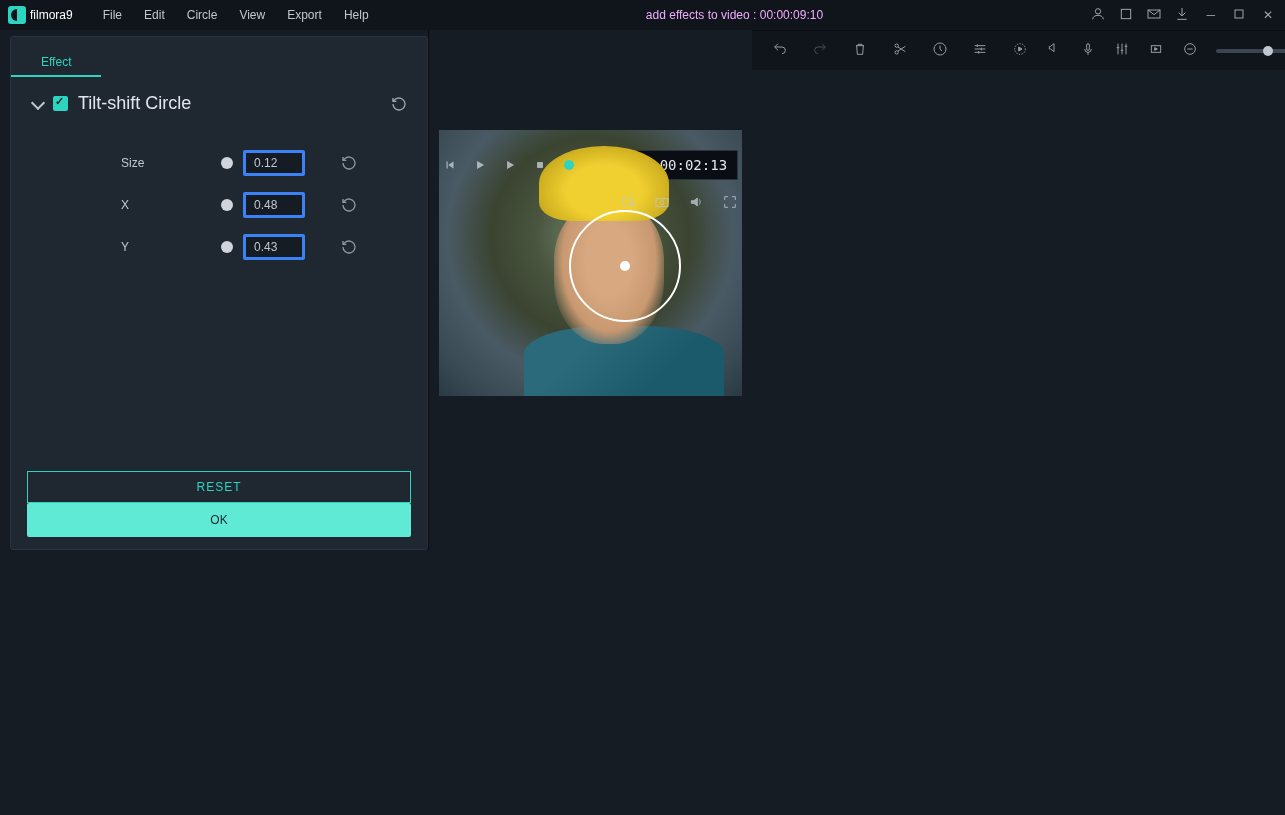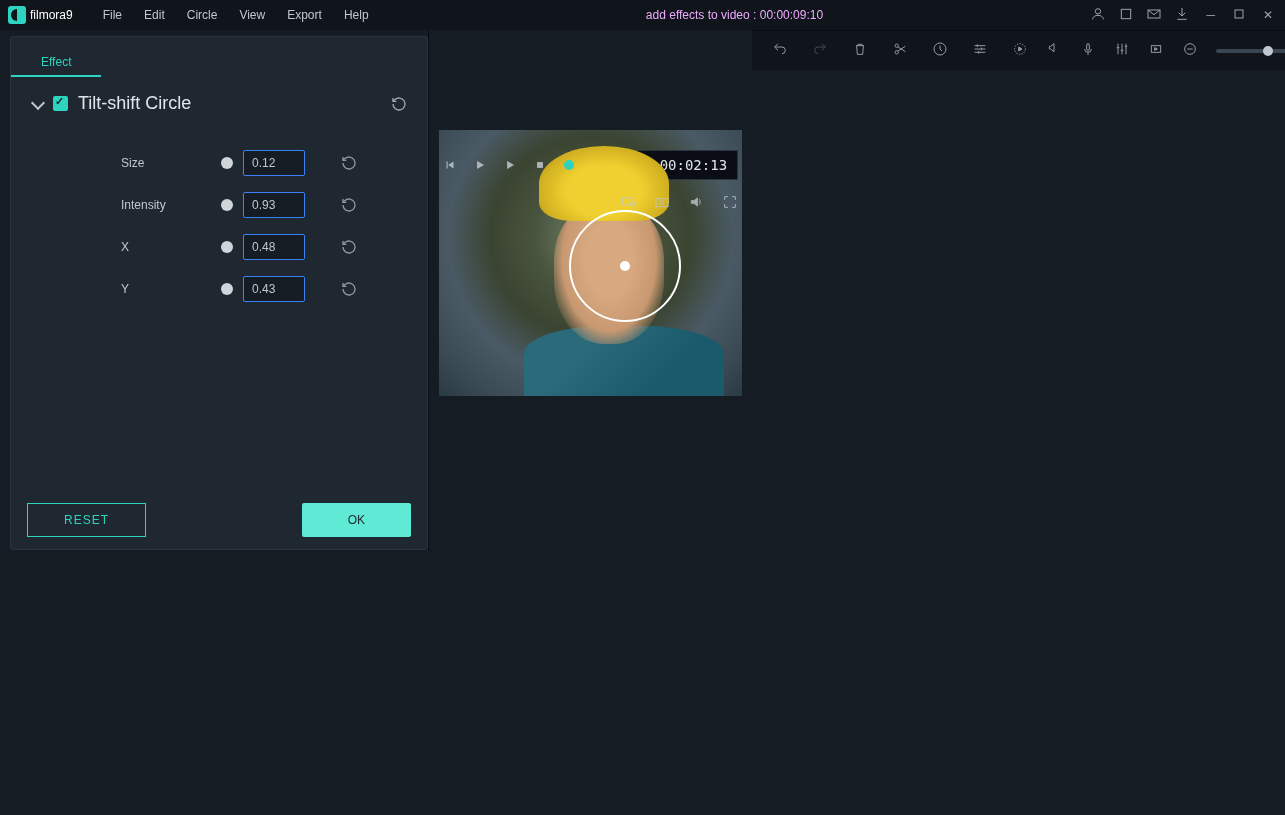--- a/index.html
+++ b/index.html
@@ -31,24 +31,24 @@
 .effect-title { color: #e0e5eb; font-size: 18px; }
 .reset-icon { margin-left: auto; cursor: pointer; width: 16px; height: 16px; opacity: 0.8; position: relative; }
 .reset-icon svg { width: 100%; height: 100%; }
 
 .params { padding: 0 50px 0 90px; margin-top: 36px; }
 .param-row { display: flex; align-items: center; gap: 16px; margin-bottom: 16px; }
 .param-label { width: 90px; color: #c0c7d0; }
 .slider-track { flex: 1; height: 4px; background: #3a4554; border-radius: 2px; position: relative; cursor: pointer; }
 .slider-fill { height: 100%; background: #6b7684; border-radius: 2px; }
 .slider-thumb { width: 12px; height: 12px; background: #d0d5dc; border-radius: 50%; position: absolute; top: -4px; transform: translateX(-50%); cursor: grab; }
-.param-input { width: 62px; height: 26px; background: #161c24; border: 1px solid #3b82f6; color: #c0c7d0; padding: 0 8px; font-size: 12px; border-radius: 2px; }
+.param-input { width: 62px; height: 26px; background: #161c24; border: 3px solid #3b82f6; color: #c0c7d0; padding: 0 8px; font-size: 12px; border-radius: 2px; }
 .param-reset { width: 16px; height: 16px; cursor: pointer; opacity: 0.7; margin-left: 20px; }
 
-.panel-footer { display: flex; justify-content: space-between; padding: 12px 16px; }
+.panel-footer { display: flex; justify-content: flex-start; padding: 12px 16px; flex-direction: column; }
 .reset-btn { padding: 8px 36px; background: transparent; border: 1px solid #2dd4bf; color: #2dd4bf; cursor: pointer; font-size: 12px; letter-spacing: 1px; }
 .ok-btn { padding: 10px 46px; background: #5eead4; border: none; color: #1f2730; cursor: pointer; font-weight: 500; font-size: 12px; border-radius: 2px; }
 
 
 .right-panel { flex: 1; display: flex; flex-direction: column; background: #161c24; padding: 6px 10px 10px 10px; border-left: 1px solid #0a0e14; }
 .preview { width: 100%; height: 266px; background: radial-gradient(circle at 50% 40%, #4a5540 0%, #5a6850 15%, #4a5540 25%, #3a4430 45%, #4a5a65 65%, #3a4a55 85%, #2a3a45 100%); position: relative; margin-top: 94px; overflow: hidden; }
 .preview-face { position: absolute; left: 38%; top: 28%; width: 110px; height: 140px; background: radial-gradient(ellipse at 50% 40%, #d8a880 30%, #c89870 60%, transparent 80%); border-radius: 40% 40% 45% 45%; }
 .preview-helmet { position: absolute; left: 33%; top: 6%; width: 130px; height: 75px; background: radial-gradient(ellipse at 50% 60%, #f0d030 40%, #d0b020 70%, #a08818 90%); border-radius: 60% 60% 30% 30%; }
 .preview-body { position: absolute; left: 28%; bottom: 0; width: 200px; height: 70px; background: linear-gradient(135deg, #2a6a7a 30%, #1a5a6a 70%); border-radius: 40% 40% 0 0; }
 .preview-circle { position: absolute; left: 43%; top: 30%; width: 112px; height: 112px; border: 2px solid #fff; border-radius: 50%; }
@@ -138,32 +138,20 @@
               <div class="slider-fill" style="width:12%"></div>
               <div class="slider-thumb" style="left:12%"></div>
             </div>
           <input class="param-input" value="0.12" style="">
           <span class="param-reset"><svg viewBox="0 0 24 24" fill="none" stroke="#c0c7d0" stroke-width="2">
                 <path d="M3 12a9 9 0 1 0 3-6.7L3 8"></path>
                 <path d="M3 3v5h5"></path>
               </svg></span>
         </div>
         <div class="param-row">
-          <span class="param-label">Intensity</span>
-          <div class="slider-track">
-              <div class="slider-fill" style="width:93%"></div>
-              <div class="slider-thumb" style="left:93%"></div>
-            </div>
-          <input class="param-input" value="0.93" style="">
-          <span class="param-reset"><svg viewBox="0 0 24 24" fill="none" stroke="#c0c7d0" stroke-width="2">
-                <path d="M3 12a9 9 0 1 0 3-6.7L3 8"></path>
-                <path d="M3 3v5h5"></path>
-              </svg></span>
-        </div>
-        <div class="param-row">
           <span class="param-label">X</span>
           <div class="slider-track">
               <div class="slider-fill" style="width:62%"></div>
               <div class="slider-thumb" style="left:62%"></div>
             </div>
           <input class="param-input" value="0.48" style="">
           <span class="param-reset"><svg viewBox="0 0 24 24" fill="none" stroke="#c0c7d0" stroke-width="2">
                 <path d="M3 12a9 9 0 1 0 3-6.7L3 8"></path>
                 <path d="M3 3v5h5"></path>
               </svg></span>

